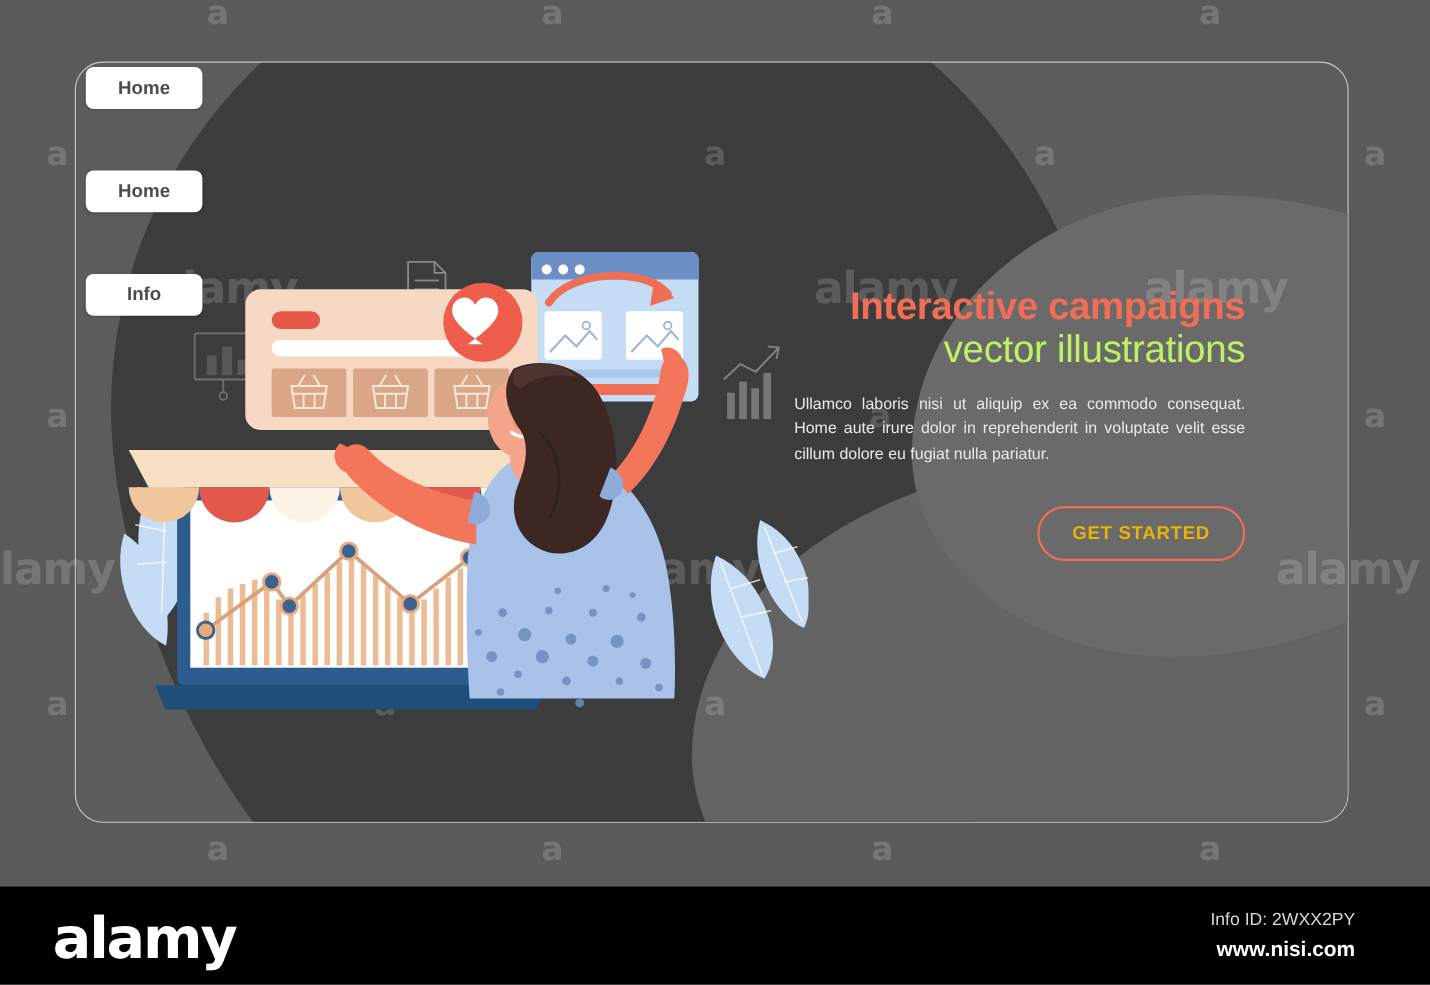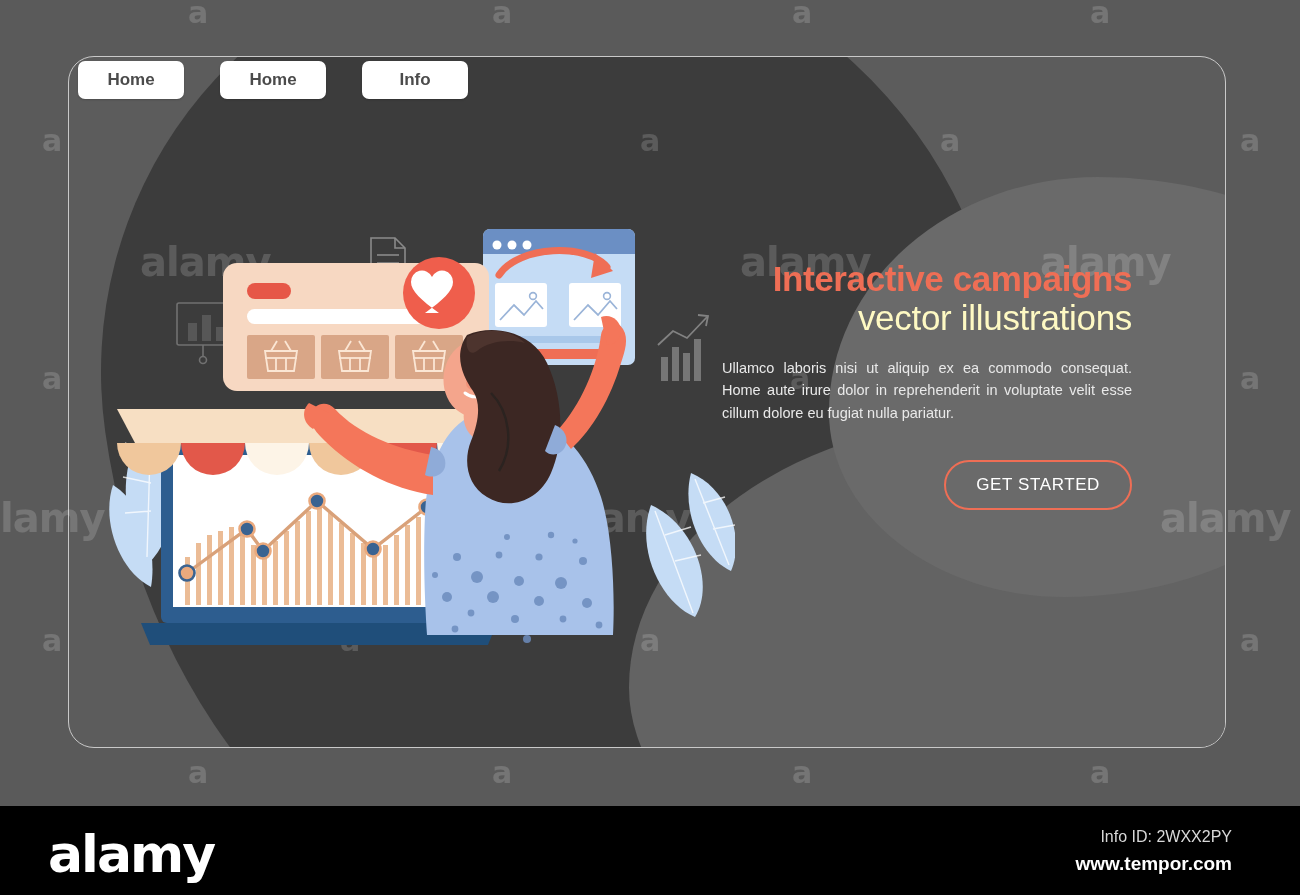--- a/index.html
+++ b/index.html
@@ -31,43 +31,43 @@
                 border-radius: 48% 52% 56% 44% / 44% 48% 52% 56%;
                 transform: rotate(-8deg); }
   #blob-mid   { left: 560px; top: 360px;  width: 700px;  height: 520px;
                 background: #636363;
                 border-radius: 54% 46% 40% 60% / 52% 46% 54% 48%; }
   #blob-light { left: 760px; top: 120px;  width: 560px;  height: 420px;
                 background: #6a6a6a;
                 border-radius: 48% 52% 58% 42% / 56% 42% 58% 44%; }
 
   
-  #nav { position: absolute; left: 78px; top: 61px; display: flex; gap: 36px; z-index: 12; }
+  #nav { position: absolute; left: 78px; top: 61px; display: flex; gap: 56px; z-index: 12; flex-direction: column; }
   .nav-btn {
     background: #ffffff; color: #4b4b4b;
     font-weight: 700; font-size: 17px;
     border: none; border-radius: 7px;
     padding: 9px 0; width: 106px; text-align: center;
     cursor: pointer; font-family: "Liberation Sans", sans-serif;
     box-shadow: 0 1px 2px rgba(0,0,0,.18);
   }
 
   
   #copy { position: absolute; left: 722px; top: 260px; width: 410px; z-index: 12; }
   #h-line1 { color: #ef6e55; font-size: 35px; font-weight: 700; line-height: 1.08;
              letter-spacing: -.4px; text-align: right; }
-  #h-line2 { color: #fef9c3; font-size: 35px; font-weight: 400; line-height: 1.12;
+  #h-line2 { color: #bef264; font-size: 35px; font-weight: 400; line-height: 1.12;
              letter-spacing: -.3px; text-align: right; }
   .body-p { color: #e9e9e9; font-size: 14.5px; line-height: 1.55; margin-top: 26px;
             text-align: justify; }
   .body-p.second { margin-top: 20px; }
   #cta-wrap { display: flex; justify-content: flex-end; margin-top: 36px; }
   #cta {
-    border: 2px solid #ef6e55; color: #ffffff; background: transparent;
-    border-radius: 26px; padding: 13px 30px; font-size: 17px; font-weight: 400;
+    border: 2px solid #ef6e55; color: #eab308; background: transparent;
+    border-radius: 26px; padding: 13px 30px; font-size: 17px; font-weight: 700;
     letter-spacing: .6px; cursor: pointer; font-family: "Liberation Sans", sans-serif;
   }
 
   
   #illus { position: absolute; left: 95px; top: 205px; width: 640px; height: 440px; z-index: 10; }
 
   
   #footer { position: absolute; left: 0; top: 806px; width: 1300px; height: 89px; background: #000; }
   #footer-logo { position: absolute; left: 48px; top: 18px; color: #fff; font-size: 52px;
                  font-weight: 700; font-family: "DejaVu Sans", sans-serif; letter-spacing: -2px; }
@@ -368,16 +368,16 @@
   <div class="wm wm-a" style="left:1240px;top:626px;">a</div>
 
   <div class="wm wm-a" style="left:188px; top:758px;">a</div>
   <div class="wm wm-a" style="left:492px; top:758px;">a</div>
   <div class="wm wm-a" style="left:792px; top:758px;">a</div>
   <div class="wm wm-a" style="left:1090px;top:758px;">a</div>
 
   <div id="footer">
     <div id="footer-logo">alamy</div>
     <div id="footer-id">Info ID: 2WXX2PY</div>
-    <div id="footer-url">www.tempor.com</div>
+    <div id="footer-url">www.nisi.com</div>
   </div>
 
 </div>
 
 </body></html>

